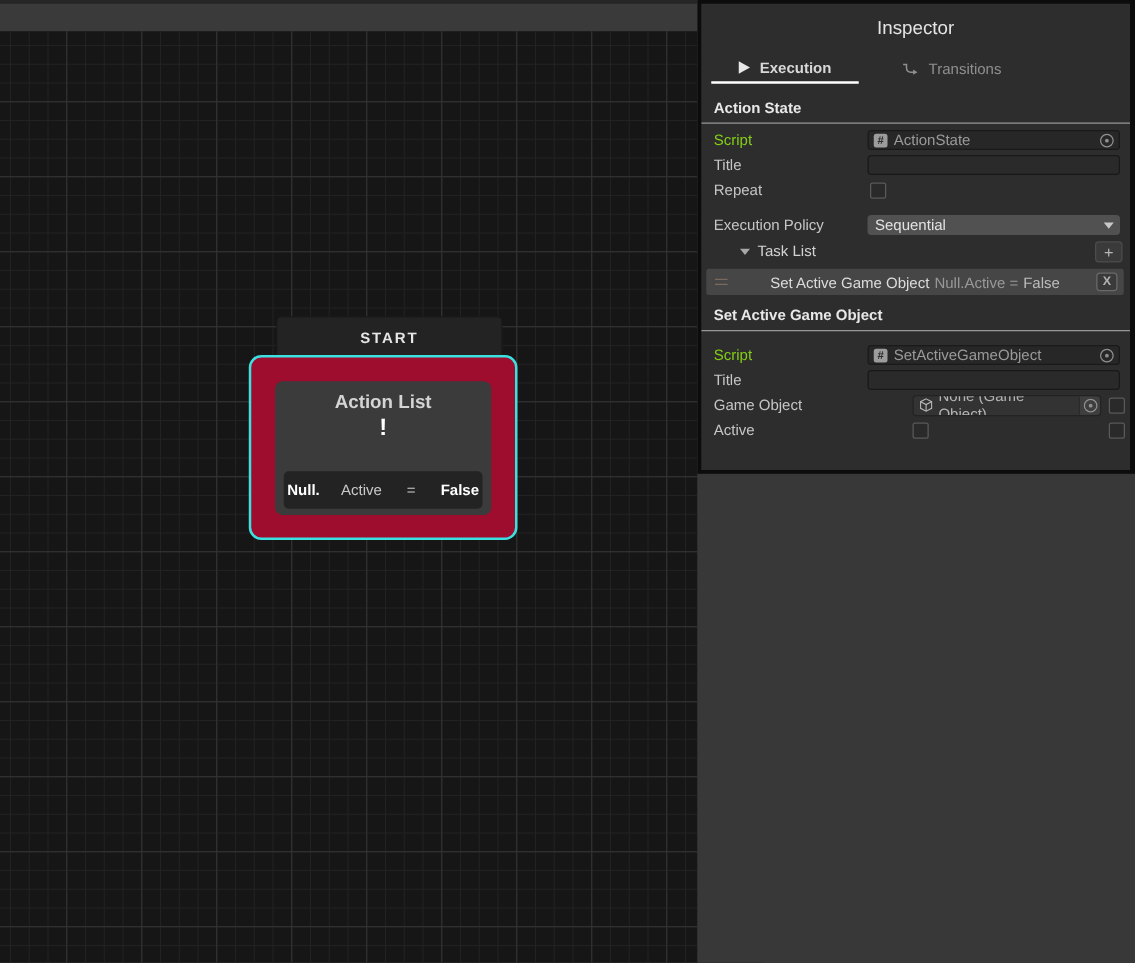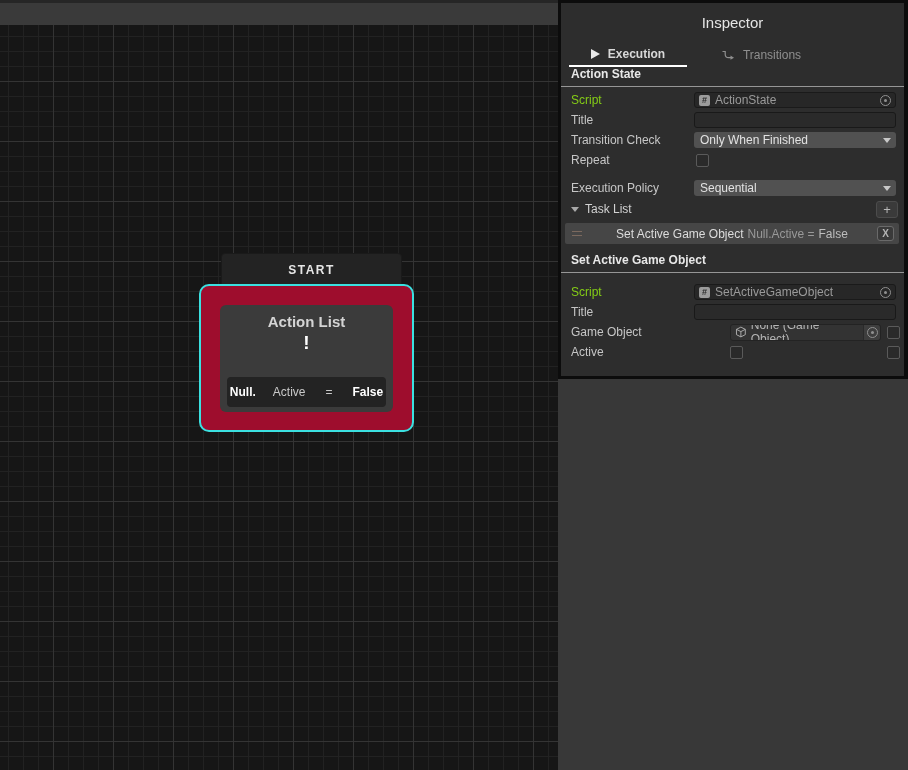--- a/index.html
+++ b/index.html
@@ -47,21 +47,21 @@
   .insp-title { text-align:center; padding-top:11px; font-size:15px; color:#e4e4e4; }
 
   .tabs { display:flex; padding:0 8px; margin-top:12px; }
   .tab { display:flex; align-items:center; justify-content:center; gap:8px;
          height:24px; font-size:12px; }
   .tab-execution { width:118px; color:#d8d8d8; border-bottom:2px solid #ffffff;font-weight:bold; }
   .tab-transitions { width:112px; margin-left:18px; color:#8f8f8f; }
   .play-icon { width:0; height:0; border-left:9px solid #e8e8e8;
                border-top:5px solid transparent; border-bottom:5px solid transparent; }
 
-  .section-header { padding:0 0 5px 10px; font-size:12px; font-weight:bold;
+  .section-header { margin-top:12px; padding:0 0 5px 10px; font-size:12px; font-weight:bold;
                     color:#e8e8e8; border-bottom:1px solid #969696; }
 
   .rows { margin-top:3px; }
   .row { display:flex; align-items:center; height:20px; padding:0 8px 0 10px; }
   .row-cb-right { padding-right:4px; }
   .row-label { width:123px; flex-shrink:0; font-size:12px; color:#c6c6c6; }
   .row-label.dim { color:#84cc16; }
   .row-field { flex:1; display:flex; align-items:center; min-width:0; }
 
   .obj-field { flex:1; height:16px; background:#272727; border:1px solid #1a1a1a; border-radius:3px;
@@ -84,21 +84,21 @@
                     border-left:4px solid transparent; border-right:4px solid transparent;
                     border-top:5px solid #c8c8c8; }
 
   .checkbox { width:13px; height:13px; background:#2a2a2a; border:1px solid #5a5a5a;
               border-radius:2px; flex-shrink:0; }
   .cb-offset { margin-left:2px; }
   .cb-far-right { margin-left:auto; }
 
   .spacer-8 { height:8px; }
 
-  .tasklist-header { display:flex; align-items:center; height:20px; padding:0 6px 0 10px; margin-top:1px; }
+  .tasklist-header { display:flex; align-items:center; height:20px; padding:0 6px 0 10px; margin-top:1px;margin-left:21px; }
   .foldout-caret { width:0; height:0; border-left:4px solid transparent; border-right:4px solid transparent;
                    border-top:5px solid #a8a8a8; }
   .tasklist-label { margin-left:6px; font-size:12px; color:#d2d2d2; }
   .add-btn { margin-left:auto; width:22px; height:17px; background:#3a3a3a; border:1px solid #4c4c4c;
              border-radius:3px; display:flex; align-items:center; justify-content:center;
              color:#b8b8b8; font-size:13px; line-height:1; }
 
   .task-item { margin:4px 5px 0 4px; height:21px; background:#464646; border-radius:2px;
                position:relative; display:flex; align-items:center; justify-content:center; }
   .drag-handle { position:absolute; left:7px; top:8px; width:10px; height:5px;
@@ -176,29 +176,20 @@
           </div>
         </div>
       </div>
       <div class="row">
         <span class="row-label">Title</span>
         <div class="row-field">
           <input class="text-field" type="text" value="" style="">
         </div>
       </div>
       <div class="row">
-        <span class="row-label">Transition Check</span>
-        <div class="row-field">
-          <div class="dropdown">
-            <span>Only When Finished</span>
-            <span class="dropdown-caret"></span>
-          </div>
-        </div>
-      </div>
-      <div class="row">
         <span class="row-label">Repeat</span>
         <div class="row-field">
           <span class="checkbox cb-offset"></span>
         </div>
       </div>
 
       <div class="spacer-8"></div>
 
       <div class="row">
         <span class="row-label">Execution Policy</span>

